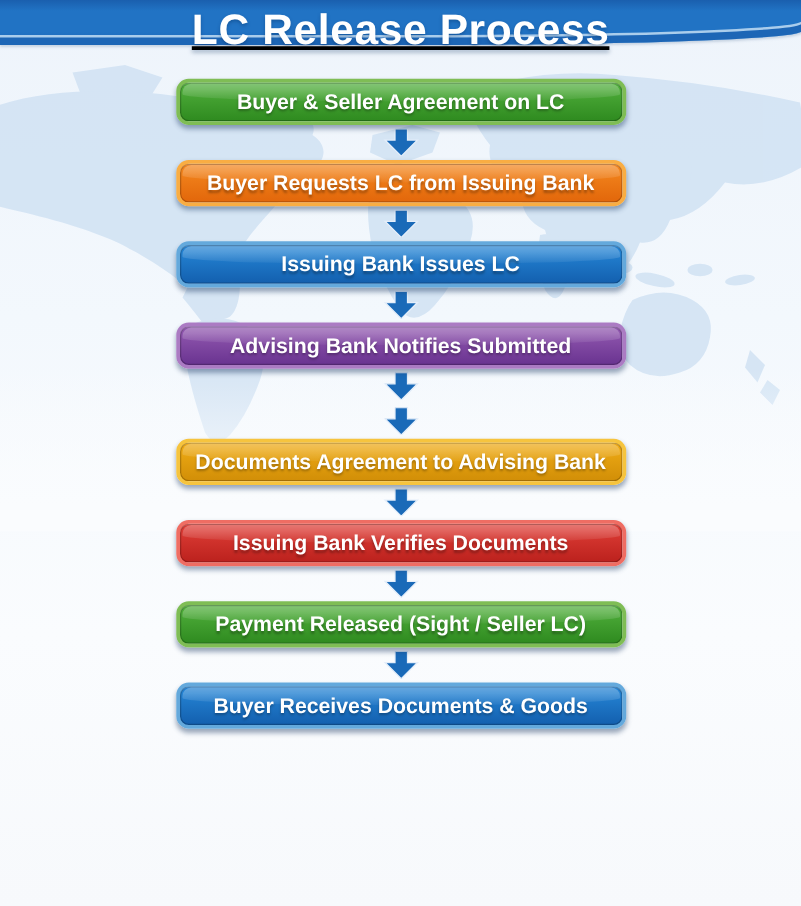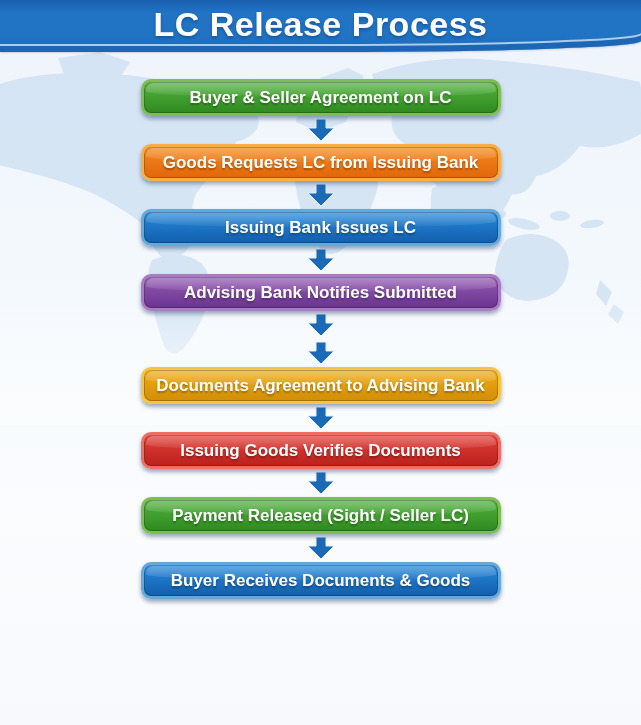--- a/index.html
+++ b/index.html
@@ -6,24 +6,25 @@
   body{
     width:641px;height:725px;
     font-family:"Liberation Sans","DejaVu Sans",sans-serif;
     background:linear-gradient(180deg,var(--pgtop,#eef4fb) 0%,#f3f8fd 35%,#fafcfe 70%,var(--pgbot,#f7f9fc) 100%);
     overflow:hidden;position:relative;
   }
   .stage{position:relative;width:641px;height:725px;overflow:hidden;}
 
   
   .header{
-    position:relative;z-index:3;height:52px;
+    position:relative;z-index:3;height:36px;
     background:linear-gradient(180deg,#1a5fae 0%,var(--hdr,#2173c4) 24%,var(--hdr,#2173c4) 70%,#1d68b8 100%);
     border-radius:0 0 48%/0 0 11px 11px;
     box-shadow:inset 0 -6px 0 #1d66b6, inset 0 -8px 0 #aacdec, 0 1px 2px rgba(80,110,150,.25);
+    text-decoration:underline;
   }
   .title{
     margin:0;text-align:center;color:#fff;
     font-size:34px;font-weight:bold;line-height:48px;letter-spacing:.5px;
     text-shadow:0 2px 3px rgba(0,40,90,.35);
   }
 
   
   .map{position:absolute;top:48px;left:0;z-index:0;opacity:.8;}
   .map-fade{
@@ -116,21 +117,21 @@
   <div class="flow">
 
     <div class="step" style="--rim: #7fbd55; --ctop: #4caa38; --cbot: #2e8a1f;">
       <span class="step-label">Buyer &amp; Seller Agreement on LC</span>
     </div>
     <svg class="arrow" width="32" height="22" viewBox="0 0 32 22">
       <polygon points="11,0 21,0 21,9 29,9 16,22 3,9 11,9" fill="#1a6ab8"></polygon>
     </svg>
 
     <div class="step" style="--rim: #f9ad43; --ctop: #f1831c; --cbot: #e2660a;">
-      <span class="step-label">Goods Requests LC from Issuing Bank</span>
+      <span class="step-label">Buyer Requests LC from Issuing Bank</span>
     </div>
     <svg class="arrow" width="32" height="22" viewBox="0 0 32 22">
       <polygon points="11,0 21,0 21,9 29,9 16,22 3,9 11,9" fill="#1a6ab8"></polygon>
     </svg>
 
     <div class="step" style="--rim: #64a9dc; --ctop: #2381d1; --cbot: #135fae;">
       <span class="step-label">Issuing Bank Issues LC</span>
     </div>
     <svg class="arrow" width="32" height="22" viewBox="0 0 32 22">
       <polygon points="11,0 21,0 21,9 29,9 16,22 3,9 11,9" fill="#1a6ab8"></polygon>
@@ -148,21 +149,21 @@
     </svg>
 
     <div class="step" style="--rim: #f6c43e; --ctop: #eba713; --cbot: #d18e07;">
       <span class="step-label">Documents Agreement to Advising Bank</span>
     </div>
     <svg class="arrow" width="32" height="22" viewBox="0 0 32 22">
       <polygon points="11,0 21,0 21,9 29,9 16,22 3,9 11,9" fill="#1a6ab8"></polygon>
     </svg>
 
     <div class="step" style="--rim: #ef6d63; --ctop: #da3a33; --cbot: #bb211d;">
-      <span class="step-label">Issuing Goods Verifies Documents</span>
+      <span class="step-label">Issuing Bank Verifies Documents</span>
     </div>
     <svg class="arrow" width="32" height="22" viewBox="0 0 32 22">
       <polygon points="11,0 21,0 21,9 29,9 16,22 3,9 11,9" fill="#1a6ab8"></polygon>
     </svg>
 
     <div class="step" style="--rim: #7fbd55; --ctop: #4caa38; --cbot: #2e8a1f;">
       <span class="step-label">Payment Released (Sight / Seller LC)</span>
     </div>
     <svg class="arrow" width="32" height="22" viewBox="0 0 32 22">
       <polygon points="11,0 21,0 21,9 29,9 16,22 3,9 11,9" fill="#1a6ab8"></polygon>

